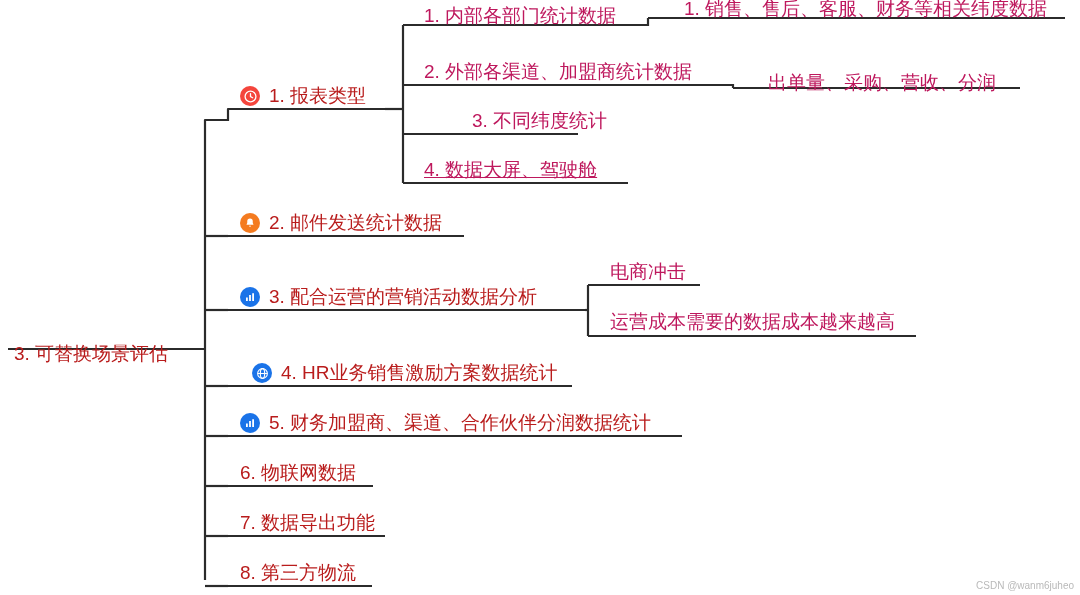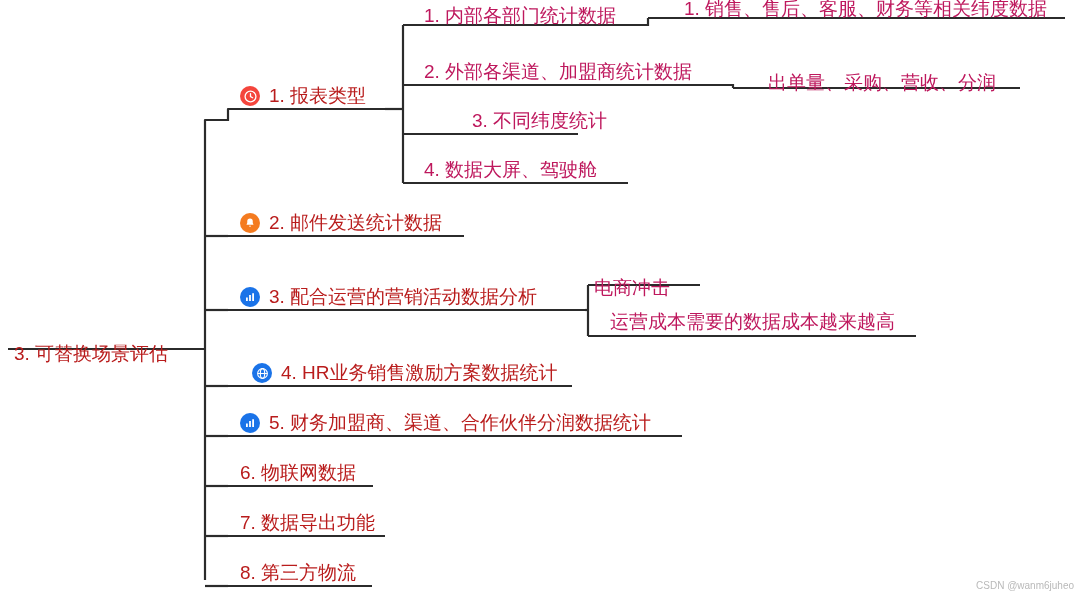--- a/index.html
+++ b/index.html
@@ -152,21 +152,21 @@
     <span class="label">2. 外部各渠道、加盟商统计数据</span>
   </div>
   <div class="node lvl3" style="left:768px; top:72px;">
     <span class="label">出单量、采购、营收、分润</span>
   </div>
 
   <div class="node lvl3" style="left:424px; top:110px;margin-left:48px;">
     <span class="label">3. 不同纬度统计</span>
   </div>
 
-  <div class="node lvl3" style="left:424px; top:159px;">
+  <div class="node lvl3" style="left:424px; top:159px;text-decoration:underline;">
     <span class="label">4. 数据大屏、驾驶舱</span>
   </div>
 
   <div class="node" style="left:240px; top:212px;">
     <span class="icon" style="background:#f47b20;">
       <svg width="12" height="12" viewBox="0 0 24 24">
           <path d="M12 3a5.5 5.5 0 0 0-5.5 5.5v3.2L5 15.5h14l-1.5-3.8V8.5A5.5 5.5 0 0 0 12 3z" fill="#ffffff"></path>
           <path d="M10 17.4a2 2 0 0 0 4 0z" fill="#ffffff"></path>
         </svg>
     </span>
@@ -176,21 +176,21 @@
   <div class="node" style="left:240px; top:286px;align-items:center;">
     <span class="icon" style="background:#1a73e8;">
       <svg width="12" height="12" viewBox="0 0 24 24">
           <rect x="4" y="13" width="3.6" height="7" fill="#ffffff"></rect>
           <rect x="10.2" y="8" width="3.6" height="12" fill="#ffffff"></rect>
           <rect x="16.4" y="4.5" width="3.6" height="15.5" fill="#ffffff"></rect>
         </svg>
     </span>
     <span class="label">3. 配合运营的营销活动数据分析</span>
   </div>
-  <div class="node lvl3" style="left:594px; top:261px;margin-top:16px;">
+  <div class="node lvl3" style="left:610px; top:261px;">
     <span class="label">电商冲击</span>
   </div>
   <div class="node lvl3" style="left:610px; top:311px;">
     <span class="label">运营成本需要的数据成本越来越高</span>
   </div>
 
   <div class="node" style="left:252px; top:362px;">
     <span class="icon" style="background:#1a73e8;">
       <svg width="13" height="13" viewBox="0 0 24 24">
           <circle cx="12" cy="12" r="9" fill="none" stroke="#ffffff" stroke-width="2"></circle>

